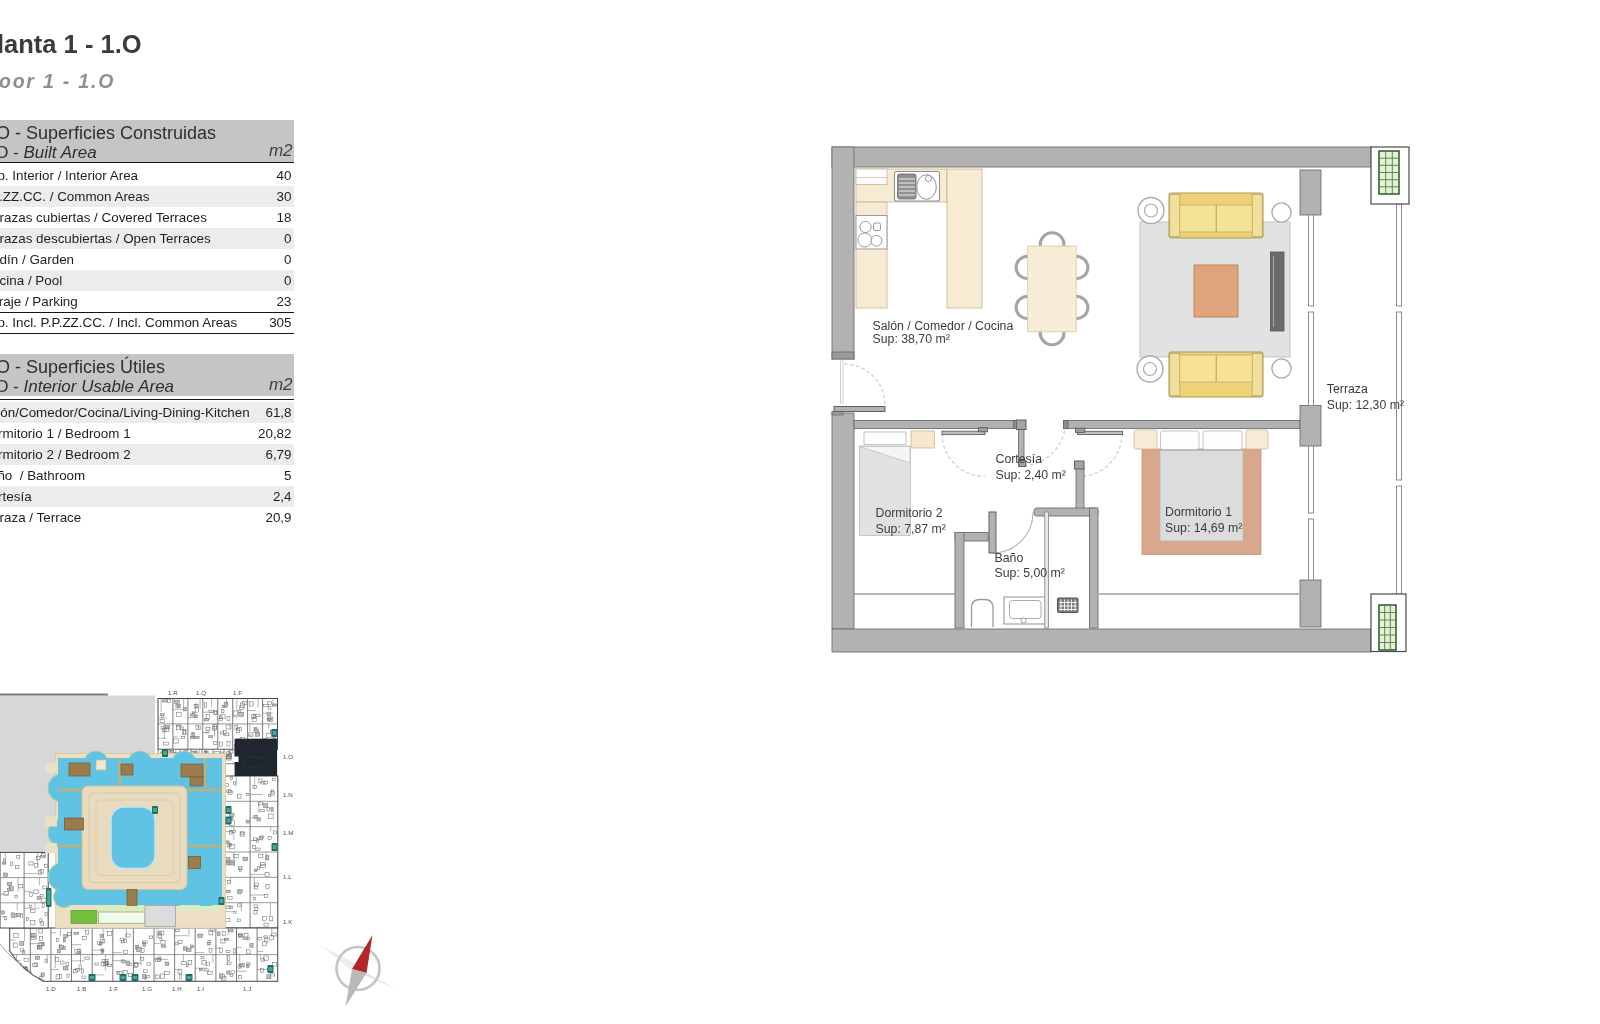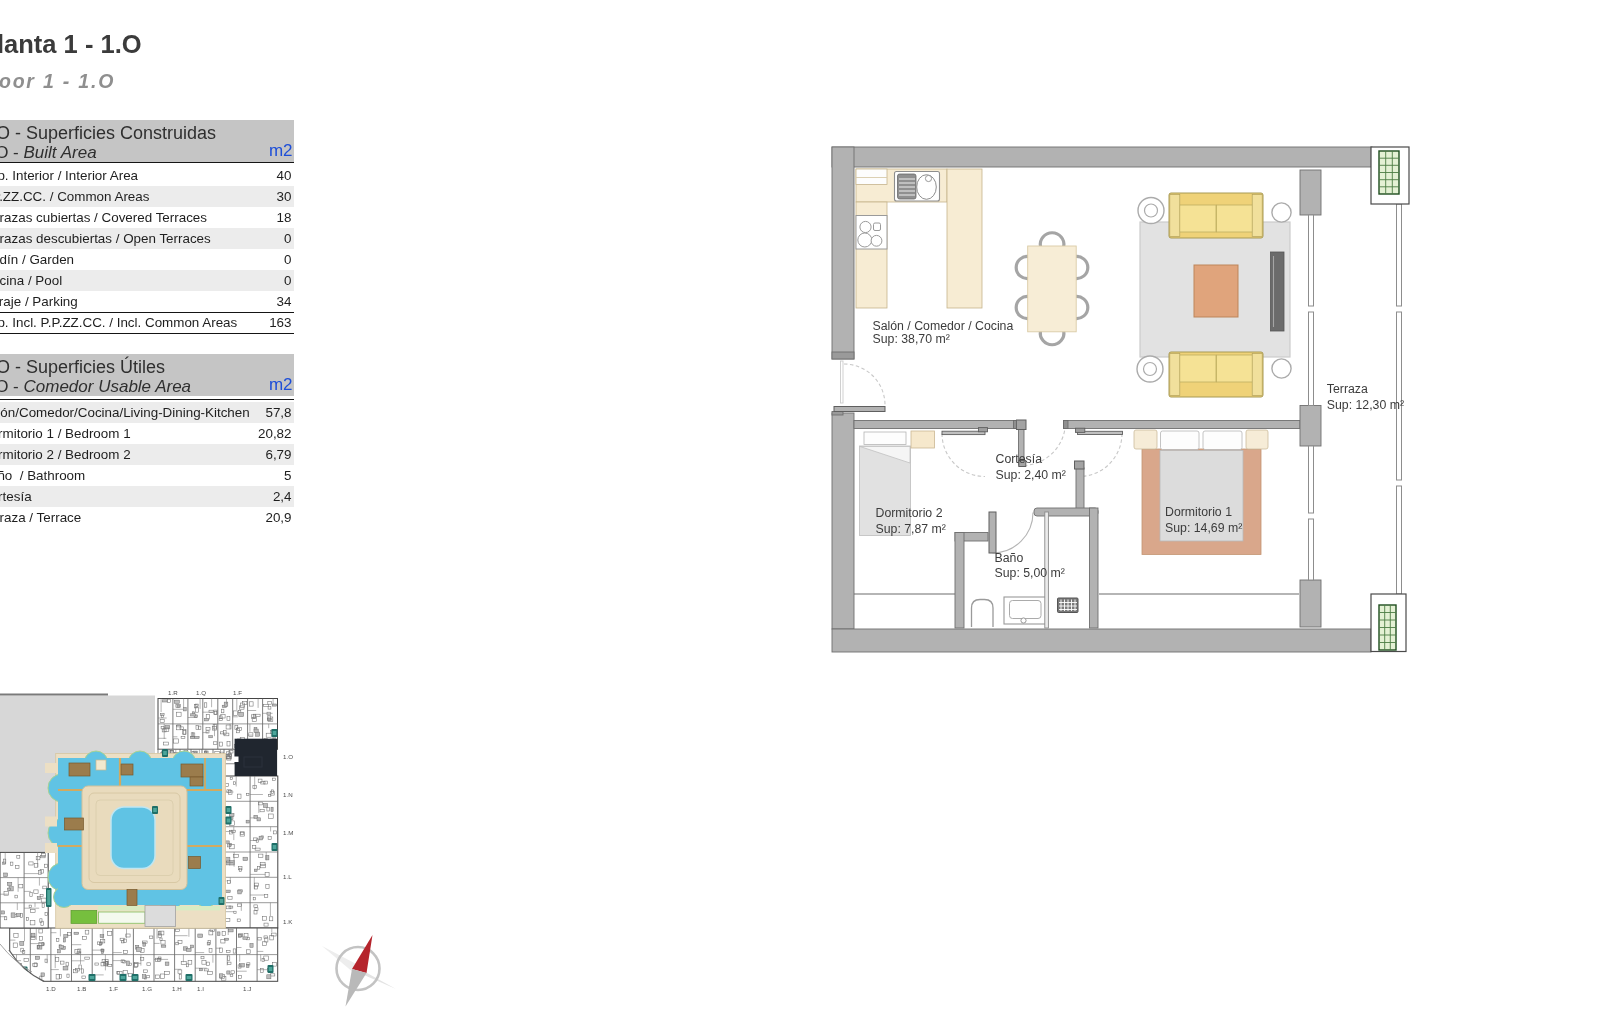--- a/index.html
+++ b/index.html
@@ -4,21 +4,21 @@
 html,body{margin:0;padding:0;background:#ffffff;}
 #page{position:relative;width:1600px;height:1024px;overflow:hidden;background:#fff;
   font-family:"Liberation Sans",sans-serif;}
 #title{position:absolute;left:-20px;top:30px;font-size:25.5px;font-weight:bold;color:#3b3b3b;}
 #subtitle{position:absolute;left:-22px;top:70px;font-size:19.5px;font-weight:bold;font-style:italic;color:#8f8f8f;letter-spacing:1.8px;}
 .tbl{position:absolute;left:0;width:293.5px;}
 .thead{background:#c5c5c5;padding:3px 0 2px 0;}
 .h1{font-size:18px;color:#2f2f2f;height:20px;white-space:nowrap;}
 .h2{font-size:17px;color:#2f2f2f;height:17px;white-space:nowrap;position:relative;}
 .sh{margin-left:-19px;}
-.m2{position:absolute;right:1px;bottom:-1px;font-size:17px;color:#1d4ed8;}
+.m2{position:absolute;right:1px;bottom:-1px;font-size:17px;color:#404040;font-style:italic;}
 .hline{height:0;border-bottom:1.8px solid #151515;margin-bottom:2px;}
 .row{height:21px;line-height:21px;font-size:13.4px;color:#1e1e1e;white-space:nowrap;position:relative;}
 .row .lbl{margin-left:-19px;}
 .row .val{position:absolute;right:2px;}
 .row.gray{background:#ececec;}
 .row.total{border-top:1.6px solid #151515;border-bottom:1.6px solid #151515;height:20px;line-height:20px;}
 </style></head>
 <body>
 <div id="page">
   <div id="title">Planta 1 - 1.O</div>
@@ -29,31 +29,31 @@
   <div class="h1"><span class="sh">1.O - Superficies Construidas</span></div>
   <div class="h2"><span class="sh">1.O - <i>Built Area</i></span><span class="m2">m2</span></div>
  </div>
  <div class="hline"></div>
  <div class="row"><span class="lbl">Sup. Interior / Interior Area</span><span class="val">40</span></div>
 <div class="row gray"><span class="lbl">P.P.ZZ.CC. / Common Areas</span><span class="val">30</span></div>
 <div class="row"><span class="lbl">Terrazas cubiertas / Covered Terraces</span><span class="val">18</span></div>
 <div class="row gray"><span class="lbl">Terrazas descubiertas / Open Terraces</span><span class="val">0</span></div>
 <div class="row"><span class="lbl">Jardín / Garden</span><span class="val">0</span></div>
 <div class="row gray"><span class="lbl">Piscina / Pool</span><span class="val">0</span></div>
-<div class="row"><span class="lbl">Garaje / Parking</span><span class="val">34</span></div>
- <div class="row total"><span class="lbl">Sup. Incl. P.P.ZZ.CC. / Incl. Common Areas</span><span class="val">163</span></div>
+<div class="row"><span class="lbl">Garaje / Parking</span><span class="val">23</span></div>
+ <div class="row total"><span class="lbl">Sup. Incl. P.P.ZZ.CC. / Incl. Common Areas</span><span class="val">305</span></div>
 </div>
 
 <div class="tbl" style="top:353.5px;">
  <div class="thead">
   <div class="h1"><span class="sh">1.O - Superficies Útiles</span></div>
-  <div class="h2"><span class="sh">1.O - <i>Comedor Usable Area</i></span><span class="m2">m2</span></div>
+  <div class="h2"><span class="sh">1.O - <i>Interior Usable Area</i></span><span class="m2">m2</span></div>
  </div>
  <div class="hline" style="margin-top:3px;"></div>
- <div class="row gray"><span class="lbl">Salón/Comedor/Cocina/Living-Dining-Kitchen</span><span class="val">57,8</span></div>
+ <div class="row gray"><span class="lbl">Salón/Comedor/Cocina/Living-Dining-Kitchen</span><span class="val">61,8</span></div>
 <div class="row"><span class="lbl">Dormitorio 1 / Bedroom 1</span><span class="val">20,82</span></div>
 <div class="row gray"><span class="lbl">Dormitorio 2 / Bedroom 2</span><span class="val">6,79</span></div>
 <div class="row"><span class="lbl">Baño&nbsp; / Bathroom</span><span class="val">5</span></div>
 <div class="row gray"><span class="lbl">Cortesía</span><span class="val">2,4</span></div>
 <div class="row"><span class="lbl">Terraza / Terrace</span><span class="val">20,9</span></div>
 </div>
   <svg width="1600" height="1024" viewBox="0 0 1600 1024" style="position:absolute;left:0;top:0;" shape-rendering="geometricPrecision">
 <line x1="854" y1="594" x2="956" y2="594" stroke="#9c9c9c" stroke-width="1.4"></line>
 <line x1="1099" y1="594" x2="1299" y2="594" stroke="#9c9c9c" stroke-width="1.4"></line>
 <rect x="856" y="169" width="91" height="33" fill="#f7ecd3" stroke="#c6b48c" stroke-width="0.8"></rect>

